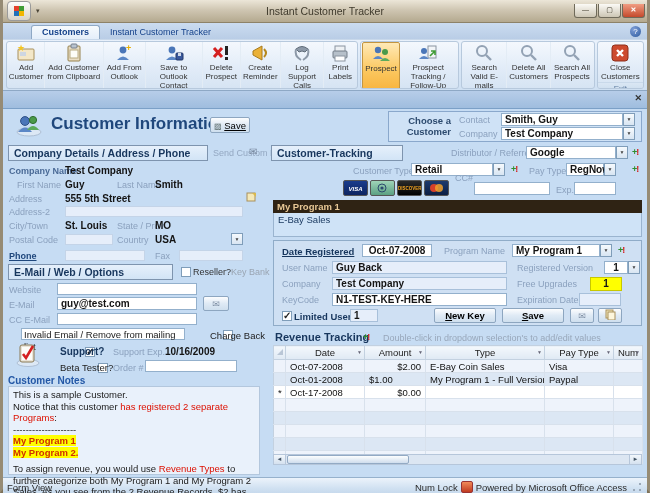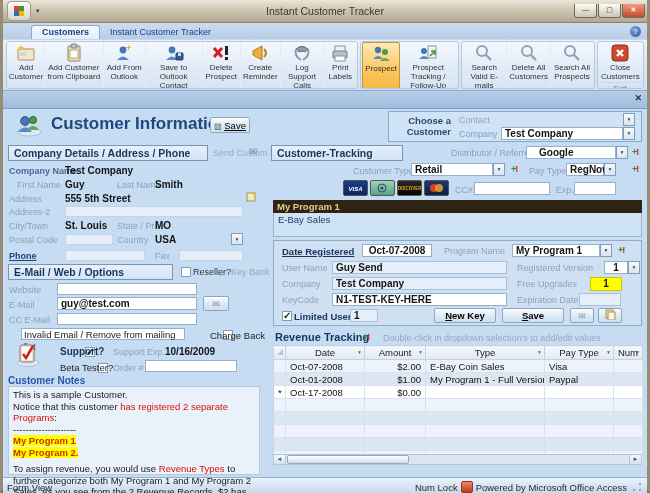--- a/index.html
+++ b/index.html
@@ -286,20 +286,21 @@
     </span>
     <span class="abs" style="left:48px;top:5px;font-size:17px;font-weight:bold;color:#1f477c">Customer Information</span>
     <span class="abs btn" style="left:207px;top:8px;width:40px;height:16px;line-height:15px">
       <span style="font-size:8px;color:#566">▨</span> <u>Save</u>
     </span>
 
     
     <div class="abs" style="left:385px;top:2px;width:254px;height:31px;background:#cfe2f6;border:1px solid #8aa8cc;box-sizing:border-box">
       <span class="abs" style="left:4px;top:3px;width:58px;font-size:9.5px;font-weight:bold;color:#2c4a6e;text-align:right;line-height:11px">Choose a Customer</span>
       <span class="abs lb" style="left:70px;top:3px">Contact</span>
+      <span class="abs inp vl" style="left:112px;top:1px;width:122px;height:13px;padding-left:3px">Smith, Guy</span>
       <span class="abs darr" style="left:234px;top:1px;height:13px">▼</span>
       <span class="abs lb" style="left:70px;top:17px">Company</span>
       <span class="abs inp vl" style="left:112px;top:15px;width:122px;height:13px;padding-left:3px">Test Company</span>
       <span class="abs darr" style="left:234px;top:15px;height:13px">▼</span>
     </div>
 
     
     <span class="abs sech" style="left:5px;top:36px;width:200px">Company Details / Address / Phone</span>
     <span class="abs link" style="left:210px;top:39px">Send Custom E-mail</span>
     <span class="abs" style="left:246px;top:37px;font-size:10px;color:#7a8aa0">✉</span>
@@ -374,21 +375,21 @@
       <span>--------------------</span><br>
       <span class="hlyellow">My Program 1</span><br>
       <span class="hlyellow">My Program 2.</span><br>
       <span style="display:block;height:5px"></span>
       <span>To assign revenue, you would use </span><span class="red">Revenue Types</span><span> to further categorize both My Program 1 and My Program 2 Sales.  As you see from the 2 Revenue Records, $2 has been earned from My Program 2 , and $1</span>
     </div>
 
     
     <span class="abs sech" style="left:268px;top:36px;width:132px">Customer-Tracking</span>
     <span class="abs lb" style="left:448px;top:39px">Distributor / Referrer</span>
-    <span class="abs inp vl" style="left:523px;top:37px;width:90px;height:13px;padding-left:12px">Google</span>
+    <span class="abs inp vl" style="left:523px;top:37px;width:90px;height:13px;padding-left:3px">Google</span>
     <span class="abs darr" style="left:613px;top:37px;height:13px">▼</span>
     <span class="abs editic" style="left:629px;top:38px">+<b>!</b></span>
 
     <span class="abs lb" style="left:350px;top:57px">Customer Type</span>
     <span class="abs inp vl" style="left:408px;top:54px;width:82px;height:13px;padding-left:3px">Retail</span>
     <span class="abs darr" style="left:490px;top:54px;height:13px">▼</span>
     <span class="abs editic" style="left:508px;top:55px">+<b>!</b></span>
     <span class="abs lb" style="left:526px;top:57px">Pay Type</span>
     <span class="abs inp vl" style="left:563px;top:54px;width:38px;height:13px;padding-left:3px">RegNow</span>
     <span class="abs darr" style="left:601px;top:54px;height:13px">▼</span>
@@ -397,40 +398,40 @@
     <span class="abs card" style="left:340px;top:71px;background:linear-gradient(#1a3c8c,#0d2460)"><b style="font-style:italic;font-size:6px;line-height:16px">VISA</b></span>
     <span class="abs card" style="left:367px;top:71px;background:linear-gradient(#9fd4b8,#5ba083)"><svg width="23" height="14">
           <circle cx="11" cy="7" r="4" fill="none" stroke="#2c4a6e"></circle>
           <circle cx="11" cy="7" r="1.6" fill="#2c4a6e"></circle>
         </svg></span>
     <span class="abs card" style="left:394px;top:71px;background:linear-gradient(#2b2b2b,#000)"><b style="font-size:4.5px;line-height:16px;color:#f5a623">DISCOVER</b></span>
     <span class="abs card" style="left:421px;top:71px;background:linear-gradient(#1d3a6e,#0c1f44)"><svg width="23" height="14">
           <circle cx="9" cy="7" r="4" fill="#d4402a"></circle>
           <circle cx="14" cy="7" r="4" fill="#f1a02c" fill-opacity="0.85"></circle>
         </svg></span>
-    <span class="abs lb" style="left:452px;top:76px">CC#</span>
+    <span class="abs lb" style="left:452px;top:64px">CC#</span>
     <span class="abs inp" style="left:471px;top:73px;width:76px;height:13px"></span>
     <span class="abs lb" style="left:553px;top:76px">Exp.</span>
     <span class="abs inp" style="left:571px;top:73px;width:42px;height:13px"></span>
 
     
     <div class="abs" style="left:270px;top:91px;width:369px;height:13px;background:#2f2314;color:#e8c896;font-size:9.5px;font-weight:bold;padding:0 4px;box-sizing:border-box;line-height:13px">My Program 1</div>
     <div class="abs" style="left:270px;top:104px;width:369px;height:24px;background:#cfe3f7;border:1px solid #9ab4cf;border-top:none;box-sizing:border-box;font-size:9.5px;color:#17365d;padding:1px 4px">E-Bay Sales</div>
 
     
     <div class="abs" style="left:270px;top:131px;width:369px;height:86px;background:#cfe0f3;border:1px solid #90acc8;box-sizing:border-box">
       <span class="abs" style="left:8px;top:5px;font-size:9.5px;font-weight:bold;color:#17365d;text-decoration:underline">Date Registered</span>
       <span class="abs inp vl" style="left:88px;top:3px;width:70px;height:13px;text-align:center">Oct-07-2008</span>
       <span class="abs lb" style="left:170px;top:5px">Program Name</span>
       <span class="abs inp vl" style="left:238px;top:3px;width:88px;height:13px;padding-left:3px">My Program 1</span>
       <span class="abs darr" style="left:326px;top:3px;height:13px">▼</span>
       <span class="abs editic" style="left:344px;top:4px">+<b>!</b></span>
 
       <span class="abs lb" style="left:8px;top:22px">User Name</span>
-      <span class="abs fld vl" style="left:58px;top:20px;width:175px;height:13px;padding-left:3px;border:1px solid #a8c0da">Guy Send</span>
+      <span class="abs fld vl" style="left:58px;top:20px;width:175px;height:13px;padding-left:3px;border:1px solid #a8c0da">Guy Back</span>
       <span class="abs lb" style="left:243px;top:22px">Registered Version</span>
       <span class="abs inp vl" style="left:330px;top:20px;width:24px;height:13px;text-align:center">1</span>
       <span class="abs darr" style="left:354px;top:20px;height:13px">▼</span>
 
       <span class="abs lb" style="left:8px;top:38px">Company</span>
       <span class="abs fld vl" style="left:58px;top:36px;width:175px;height:13px;padding-left:3px;border:1px solid #a8c0da">Test Company</span>
       <span class="abs lb" style="left:243px;top:38px">Free Upgrades</span>
       <span class="abs vl" style="left:316px;top:36px;width:30px;height:12px;background:#ffff00;text-align:center;border:1px solid #c8c800">1</span>
 
       <span class="abs lb" style="left:8px;top:54px">KeyCode</span>
@@ -479,21 +480,21 @@
         <td class="sel"></td>
         <td>Oct-07-2008</td>
         <td style="text-align:right">$2.00</td>
         <td>E-Bay Coin Sales</td>
         <td>Visa</td>
         <td></td>
       </tr>
       <tr class="alt">
         <td class="sel"></td>
         <td>Oct-01-2008</td>
-        <td style="text-align:right">$1.00</td>
+        <td style="text-align:left">$1.00</td>
         <td>My Program 1 - Full Version</td>
         <td>Paypal</td>
         <td></td>
       </tr>
       <tr class="blank">
         <td class="sel">*</td>
         <td>Oct-17-2008</td>
         <td style="text-align:right">$0.00</td>
         <td></td>
         <td></td>

